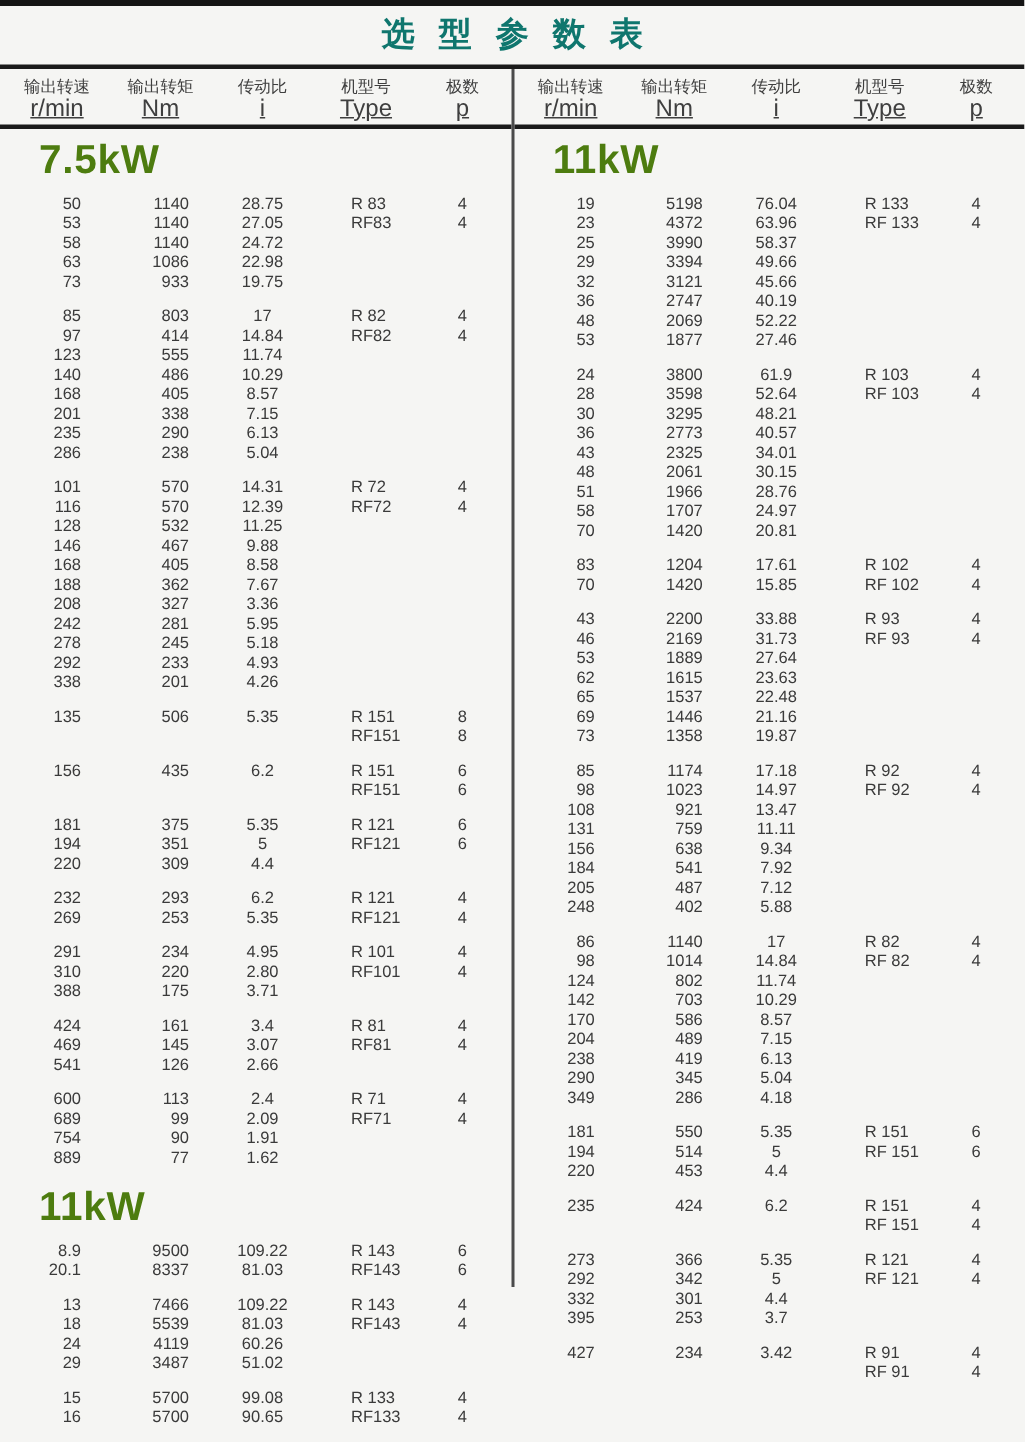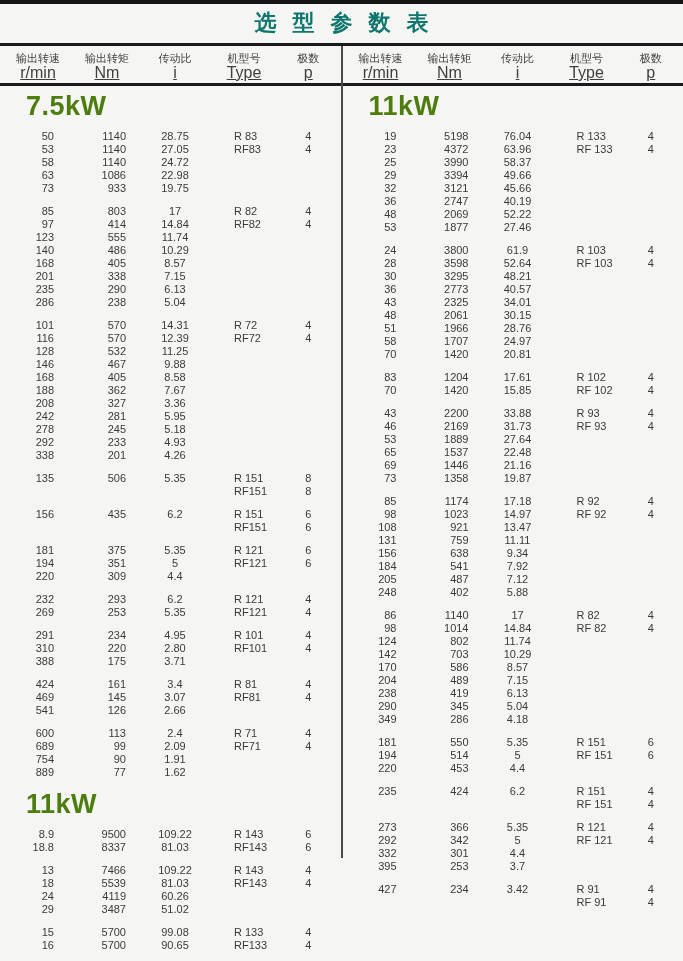--- a/index.html
+++ b/index.html
@@ -405,21 +405,21 @@
             <div class="power-label">11kW</div>
             <div class="group">
               <div class="row">
                 <div class="cell c0">8.9</div>
                 <div class="cell c1">9500</div>
                 <div class="cell c2">109.22</div>
                 <div class="cell c3">R 143</div>
                 <div class="cell c4">6</div>
               </div>
               <div class="row">
-                <div class="cell c0">18.8</div>
+                <div class="cell c0">20.1</div>
                 <div class="cell c1">8337</div>
                 <div class="cell c2">81.03</div>
                 <div class="cell c3">RF143</div>
                 <div class="cell c4">6</div>
               </div>
             </div>
             <div class="group">
               <div class="row">
                 <div class="cell c0">13</div>
                 <div class="cell c1">7466</div>
@@ -652,20 +652,27 @@
                 <div class="cell c4">4</div>
               </div>
               <div class="row">
                 <div class="cell c0">53</div>
                 <div class="cell c1">1889</div>
                 <div class="cell c2">27.64</div>
                 <div class="cell c3"></div>
                 <div class="cell c4"></div>
               </div>
               <div class="row">
+                <div class="cell c0">62</div>
+                <div class="cell c1">1615</div>
+                <div class="cell c2">23.63</div>
+                <div class="cell c3"></div>
+                <div class="cell c4"></div>
+              </div>
+              <div class="row">
                 <div class="cell c0">65</div>
                 <div class="cell c1">1537</div>
                 <div class="cell c2">22.48</div>
                 <div class="cell c3"></div>
                 <div class="cell c4"></div>
               </div>
               <div class="row">
                 <div class="cell c0">69</div>
                 <div class="cell c1">1446</div>
                 <div class="cell c2">21.16</div>

